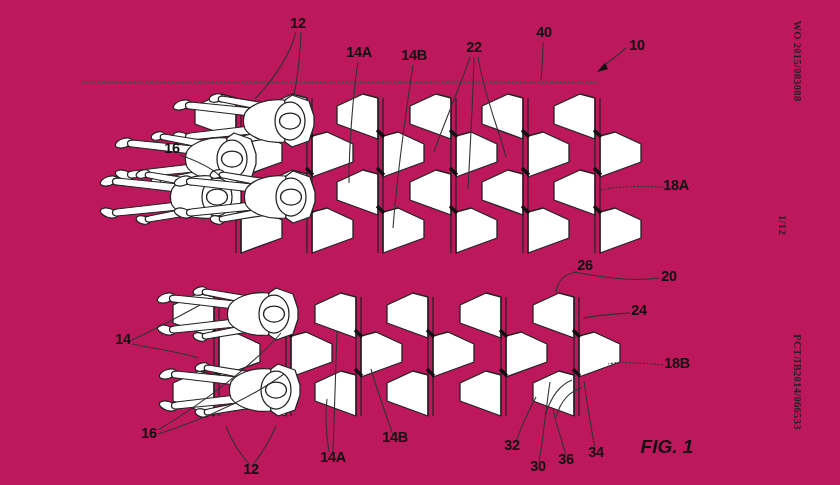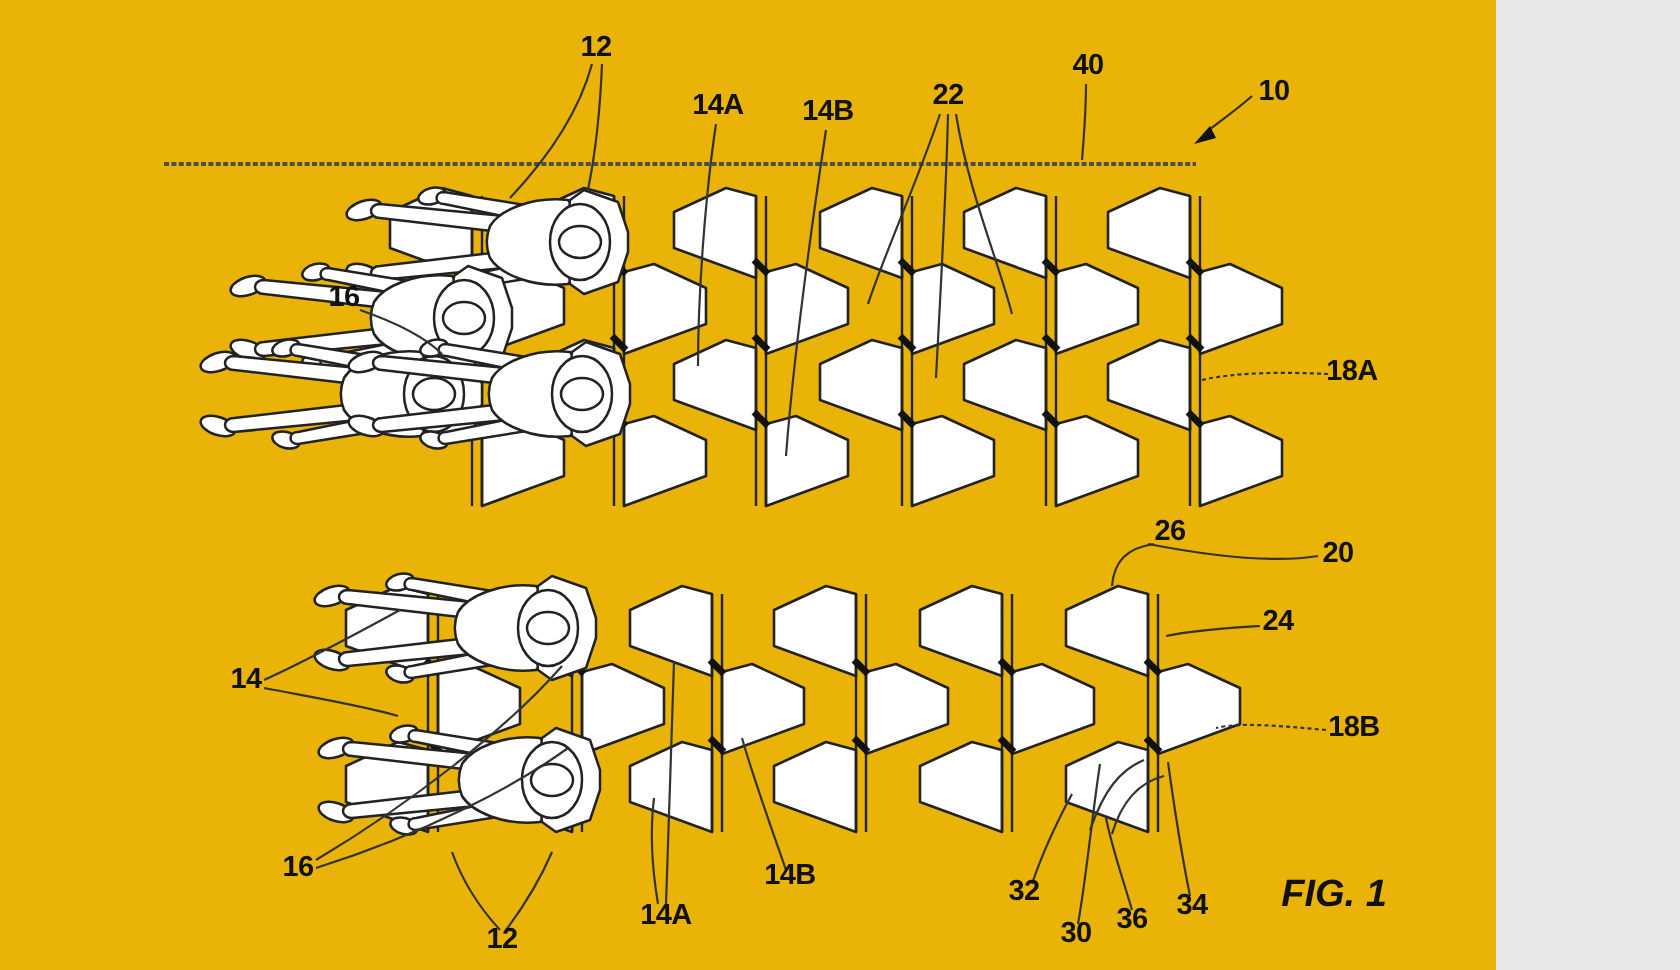--- a/index.html
+++ b/index.html
@@ -1,16 +1,16 @@
 <!DOCTYPE html>
 <html><head>
 <meta charset="utf-8">
 <style>
   html,body{margin:0;padding:0;background:#e8e8e8;}
-  .sheet{position:relative;width:748px;height:485px;background:#eab308;overflow:hidden;
+  .sheet{position:relative;width:840px;height:485px;background:#be185d;overflow:hidden;
          font-family:"Liberation Sans",sans-serif;}
   svg{position:absolute;left:0;top:0;}
   .seat{fill:#fff;stroke:#222;stroke-width:1.3;stroke-linejoin:round;}
   .spine{stroke:#222;stroke-width:1.2;fill:none;}
   .wedge{stroke:#111;stroke-width:3.4;stroke-linecap:butt;fill:none;}
   .pax ellipse,.pax path{fill:#fff;stroke:#222;stroke-width:1.25;stroke-linejoin:round;}
   .leader{fill:none;stroke:#333;stroke-width:1.1;}
   .dotted{stroke-dasharray:2 1.6;}
   .wall{stroke:#4d4d4d;stroke-width:2;stroke-dasharray:2.5 1.2;fill:none;}
   .arrowhead{fill:#111;stroke:none;}

